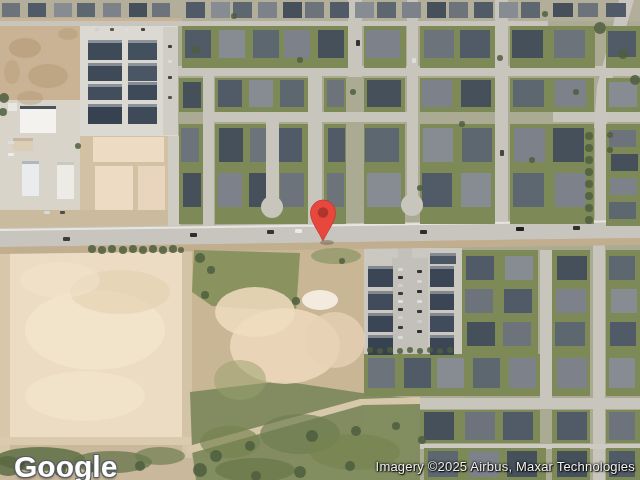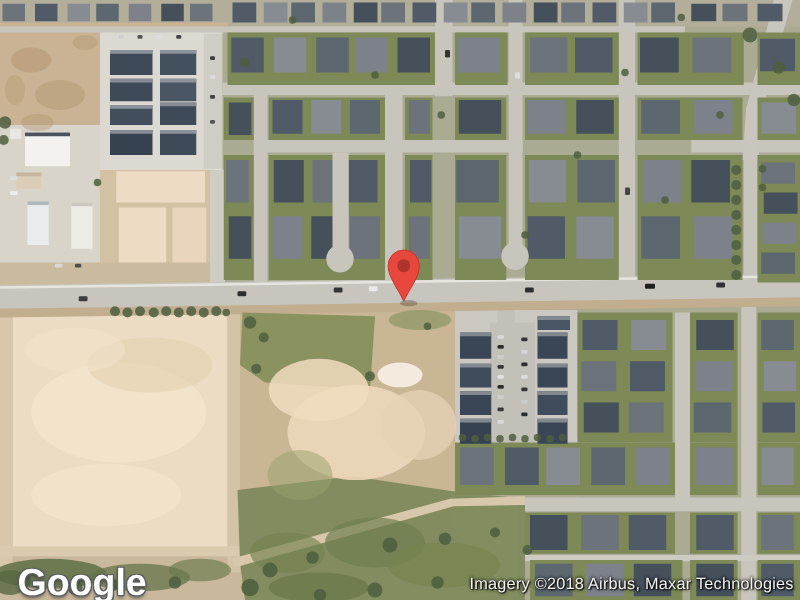--- a/index.html
+++ b/index.html
@@ -368,14 +368,14 @@
       <rect x="44" y="211" width="6" height="3" fill="#d8d8d8" rx="1"></rect>
       <rect x="60" y="211" width="5" height="3" fill="#4e4e4e" rx="1"></rect>
       <rect x="356" y="40" width="4" height="6" fill="#333333" rx="1"></rect>
       <rect x="500" y="150" width="4" height="6" fill="#454545" rx="1"></rect>
       <rect x="412" y="58" width="4" height="5" fill="#dddddd" rx="1"></rect>
       <ellipse cx="327" cy="242.5" rx="7" ry="2.5" fill="rgba(60,40,20,0.3)"></ellipse>
       <path d="M323 241 C318 230 310.5 222 310.5 212.5 A12.5 12.5 0 1 1 335.5 212.5 C335.5 222 328 230 323 241 Z" fill="#e8473d" stroke="#c13529" stroke-width="0.75"></path>
       <circle cx="323" cy="212.5" r="5.2" fill="#ae352c"></circle>
     </svg>
   <div class="google-logo">Google</div>
-  <div class="attribution">Imagery ©2018 Airbus, Maxar Technologies</div>
+  <div class="attribution">Imagery ©2025 Airbus, Maxar Technologies</div>
 </div>
 
 </body></html>

